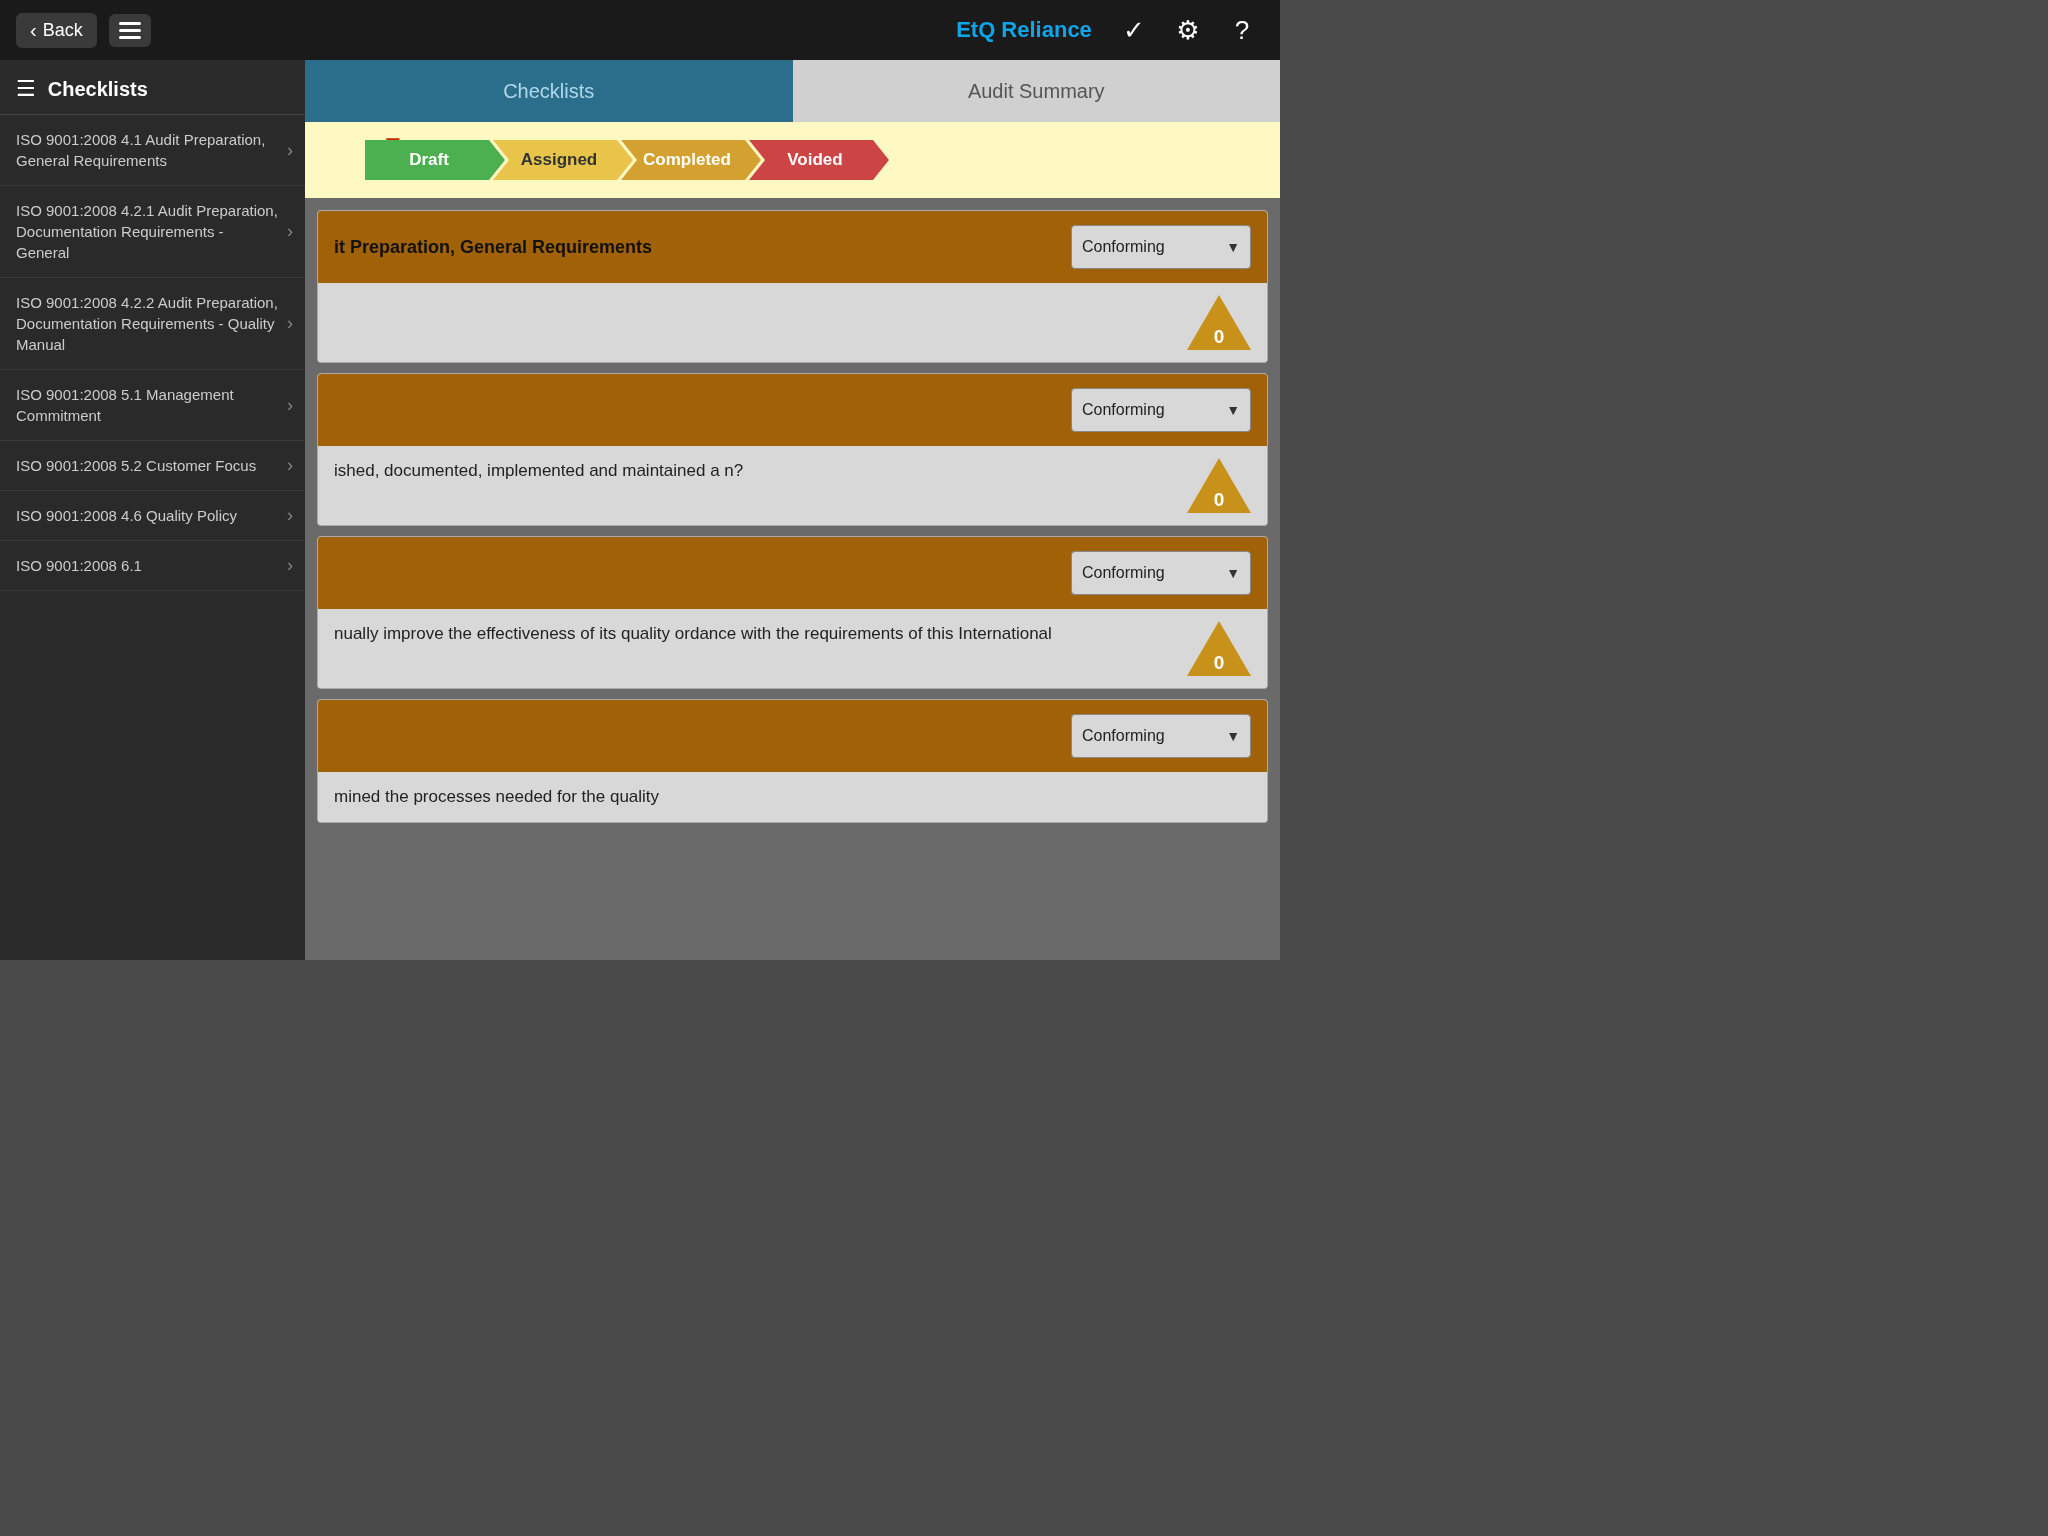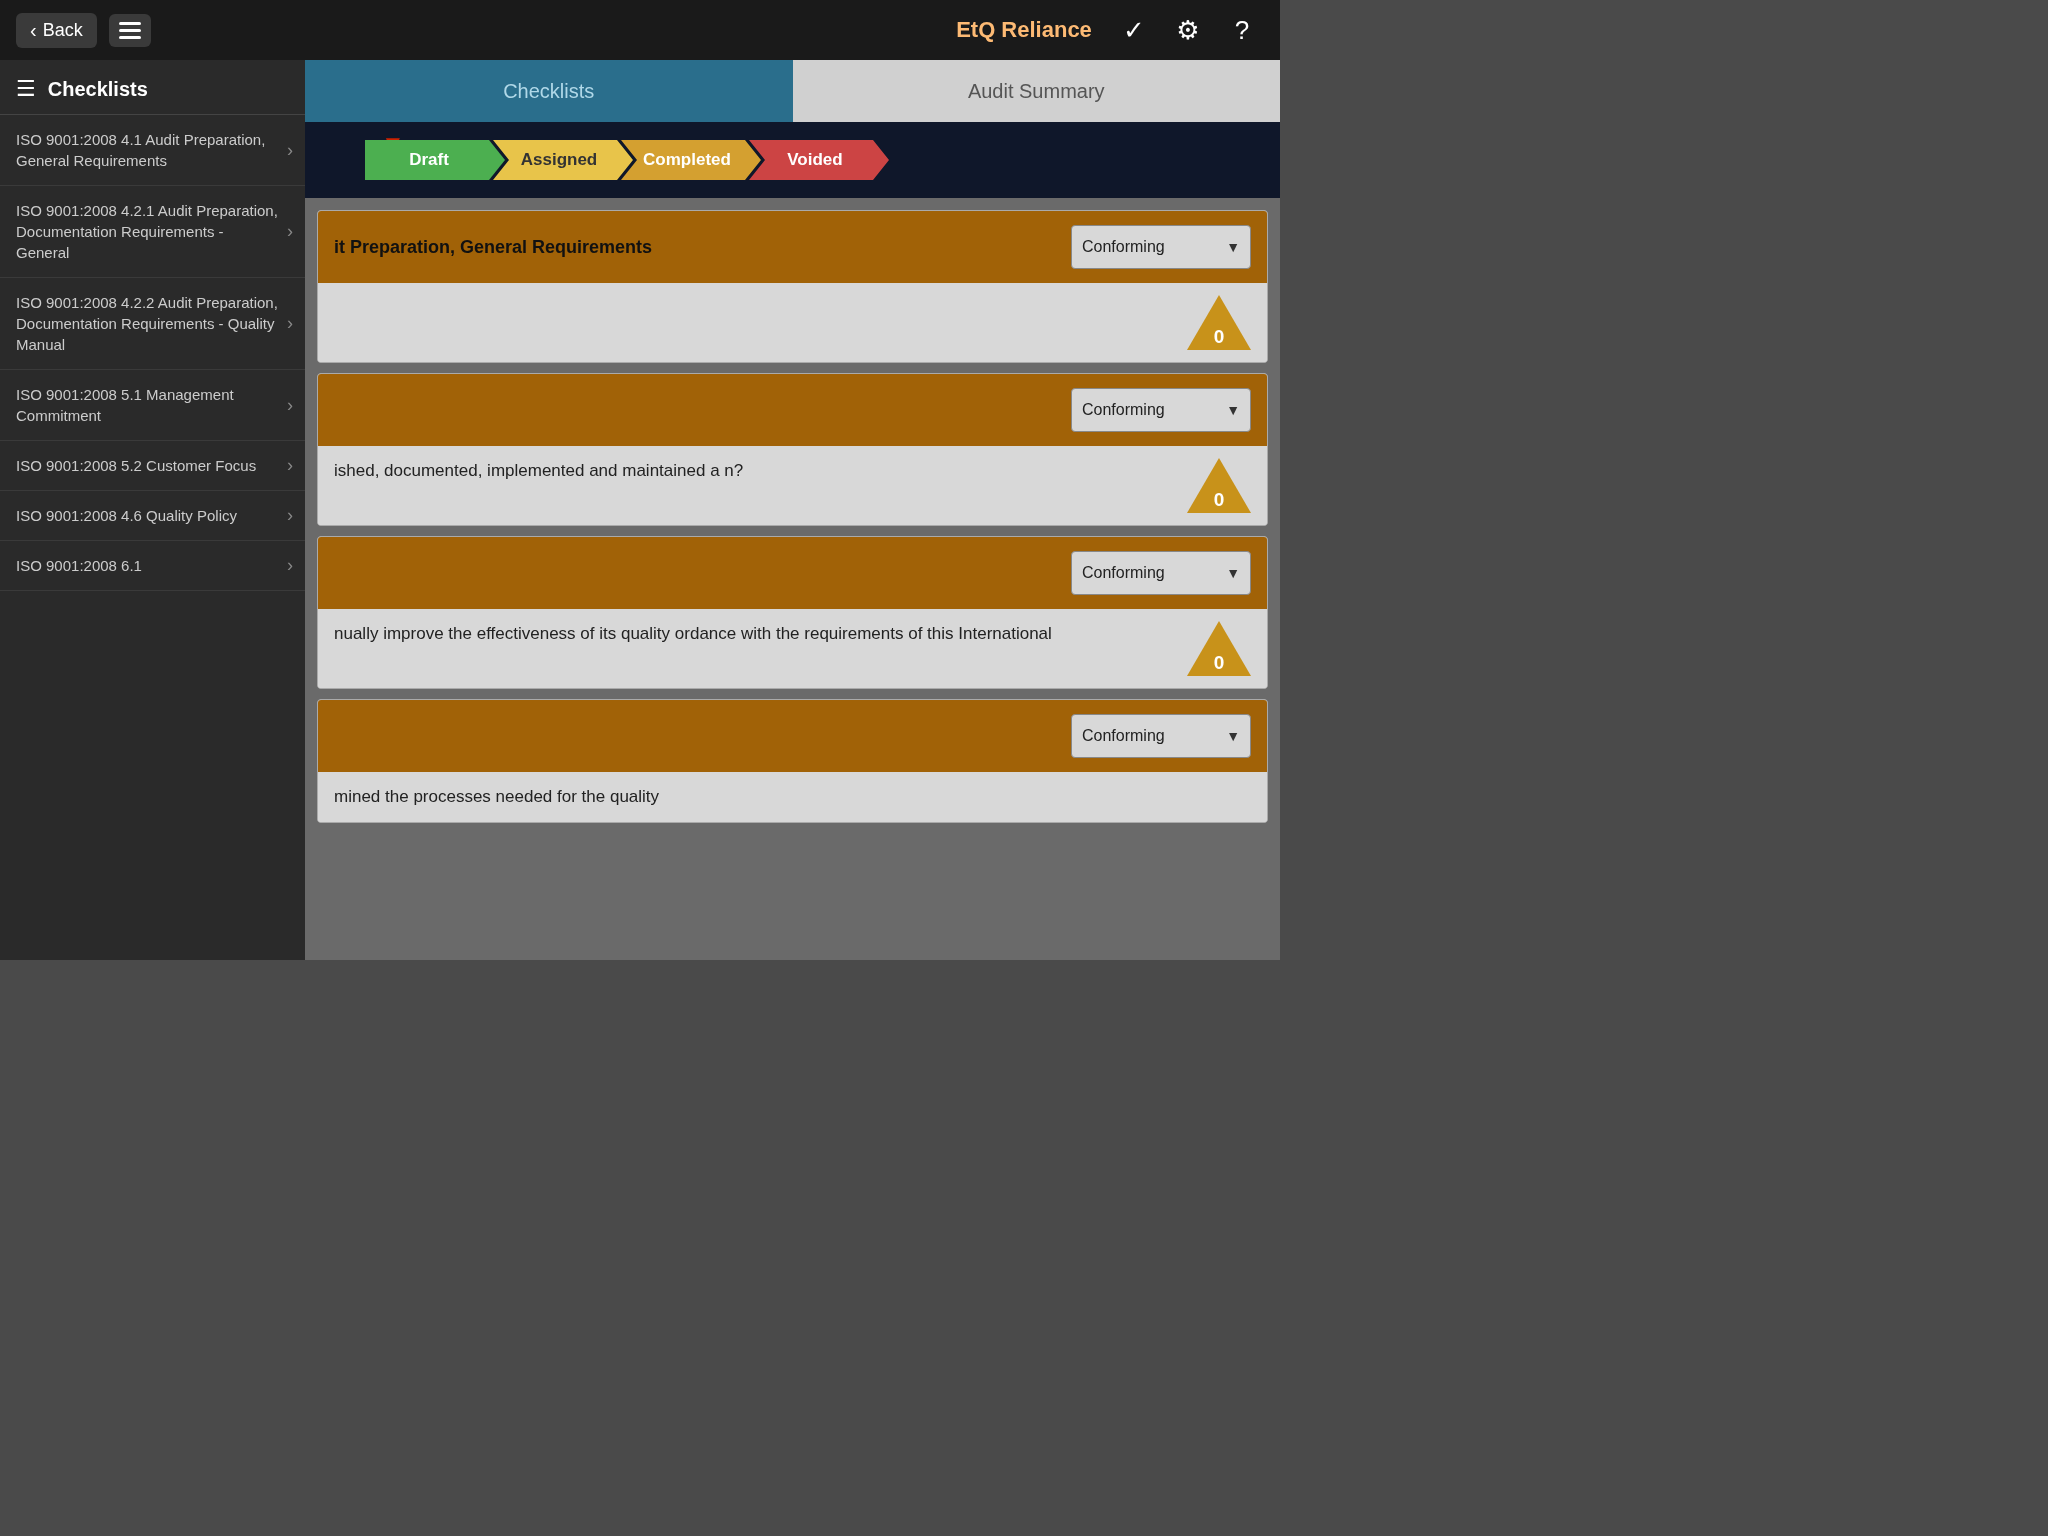--- a/index.html
+++ b/index.html
@@ -31,21 +31,21 @@
     .nav-menu {
       background: #3a3a3a;
       padding: 8px 10px;
       border-radius: 6px;
       cursor: pointer;
       display: flex;
       flex-direction: column;
       gap: 4px;
     }
     .nav-menu span { display: block; width: 22px; height: 3px; background: #fff; border-radius: 2px; }
-    .nav-title { color: #fdba74; font-size: 22px; font-weight: bold; position: absolute; left: 50%; transform: translateX(-50%); }
+    .nav-title { color: #0ea5e9; font-size: 22px; font-weight: bold; position: absolute; left: 50%; transform: translateX(-50%); }
     .nav-right { display: flex; align-items: center; gap: 10px; }
     .nav-icon-btn {
       color: #fff;
       font-size: 26px;
       cursor: pointer;
       width: 44px;
       height: 44px;
       display: flex;
       align-items: center;
       justify-content: center;
@@ -115,21 +115,21 @@
       background: #2a6e8c;
       color: #b0d8e8;
     }
     .tab-audit-summary {
       background: #d0d0d0;
       color: #555;
     }
 
     
     .workflow-bar {
-      background: #0f172a;
+      background: #fef9c3;
       padding: 18px 20px 18px 60px;
       display: flex;
       align-items: center;
       flex-shrink: 0;
       position: relative;
     }
     .workflow-arrow-indicator {
       position: absolute;
       top: 8px;
       left: 76px;

